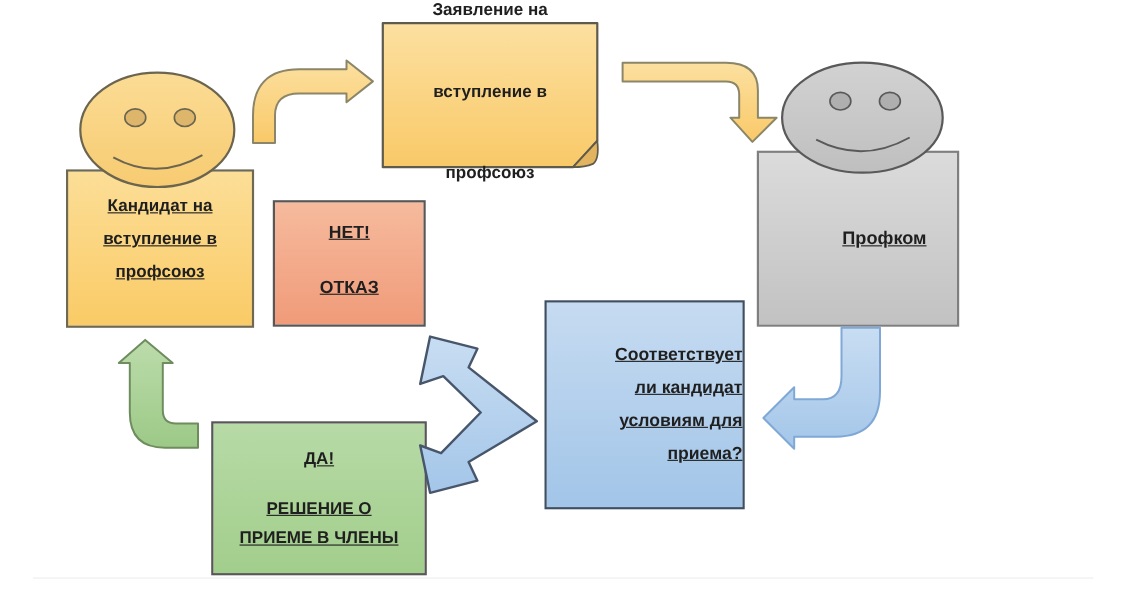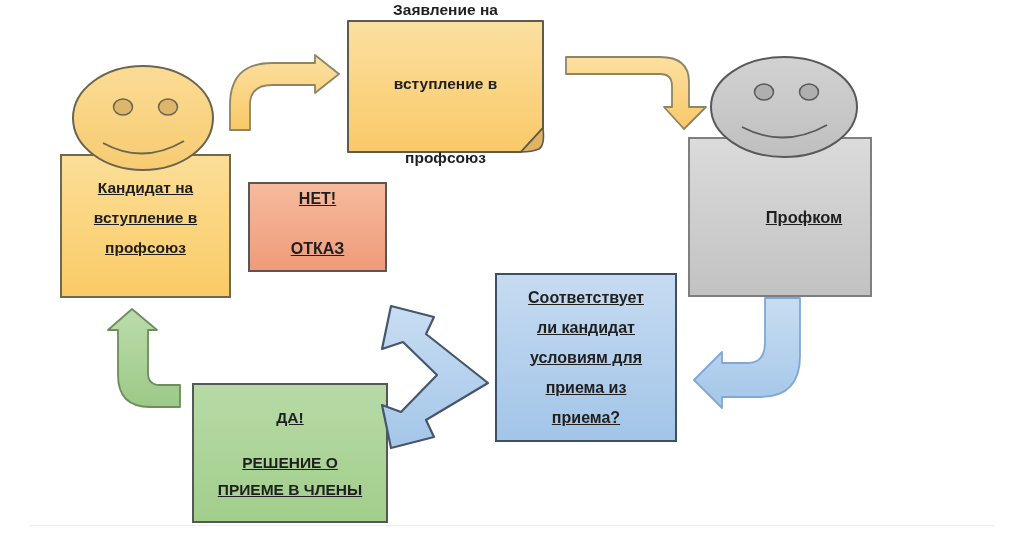--- a/index.html
+++ b/index.html
@@ -18,26 +18,26 @@
     background:linear-gradient(#FCDE97,#FACB66);border:2px solid #6E6950;
     font-size:15.5px;line-height:30px;padding-bottom:16px;
   }
   #committee-box{
     left:688px;top:137px;width:184px;height:160px;
     background:linear-gradient(#DBDBDB,#C2C2C2);border:2px solid #7F7F7F;
     font-size:16.5px;
     padding-left:48px;
   }
   #question-box{
-    left:495px;top:273px;width:182px;height:169px;
+    left:495px;top:273px;width:182px;height:190px;
     background:linear-gradient(#C6DBF1,#A2C5E8);border:2px solid #3F4F63;
-    font-size:16px;line-height:30px;
+    font-size:16px;line-height:30px;text-align:right;
   }
   #refusal-box{
-    left:248px;top:182px;width:139px;height:90px;
+    left:248px;top:182px;width:139px;height:115px;
     background:linear-gradient(#F6BA9D,#F09B79);border:2px solid #575757;
     font-size:16px;line-height:30px;padding-bottom:6px;
   }
   #refusal-box .ln + .ln{margin-top:20px;}
   #acceptance-box{
     left:192px;top:383px;width:196px;height:140px;
     background:linear-gradient(#B7DAA6,#A2CE8C);border:2px solid #575757;
     font-size:15.5px;line-height:27px;
   }
   #acceptance-box .ln.first{margin-bottom:18px;}
@@ -67,21 +67,20 @@
   </div>
 
   <div class="node" id="committee-box">
     <div class="ln">Профком</div>
   </div>
 
   <div class="node" id="question-box">
     <div class="ln">Соответствует</div>
     <div class="ln">ли кандидат</div>
     <div class="ln">условиям для</div>
-    <div class="ln">приема из</div>
     <div class="ln">приема?</div>
   </div>
 
   <div class="node" id="refusal-box">
     <div class="ln">НЕТ!</div>
     <div class="ln">ОТКАЗ</div>
   </div>
 
   <div class="node" id="acceptance-box">
     <div class="ln first">ДА!</div>

